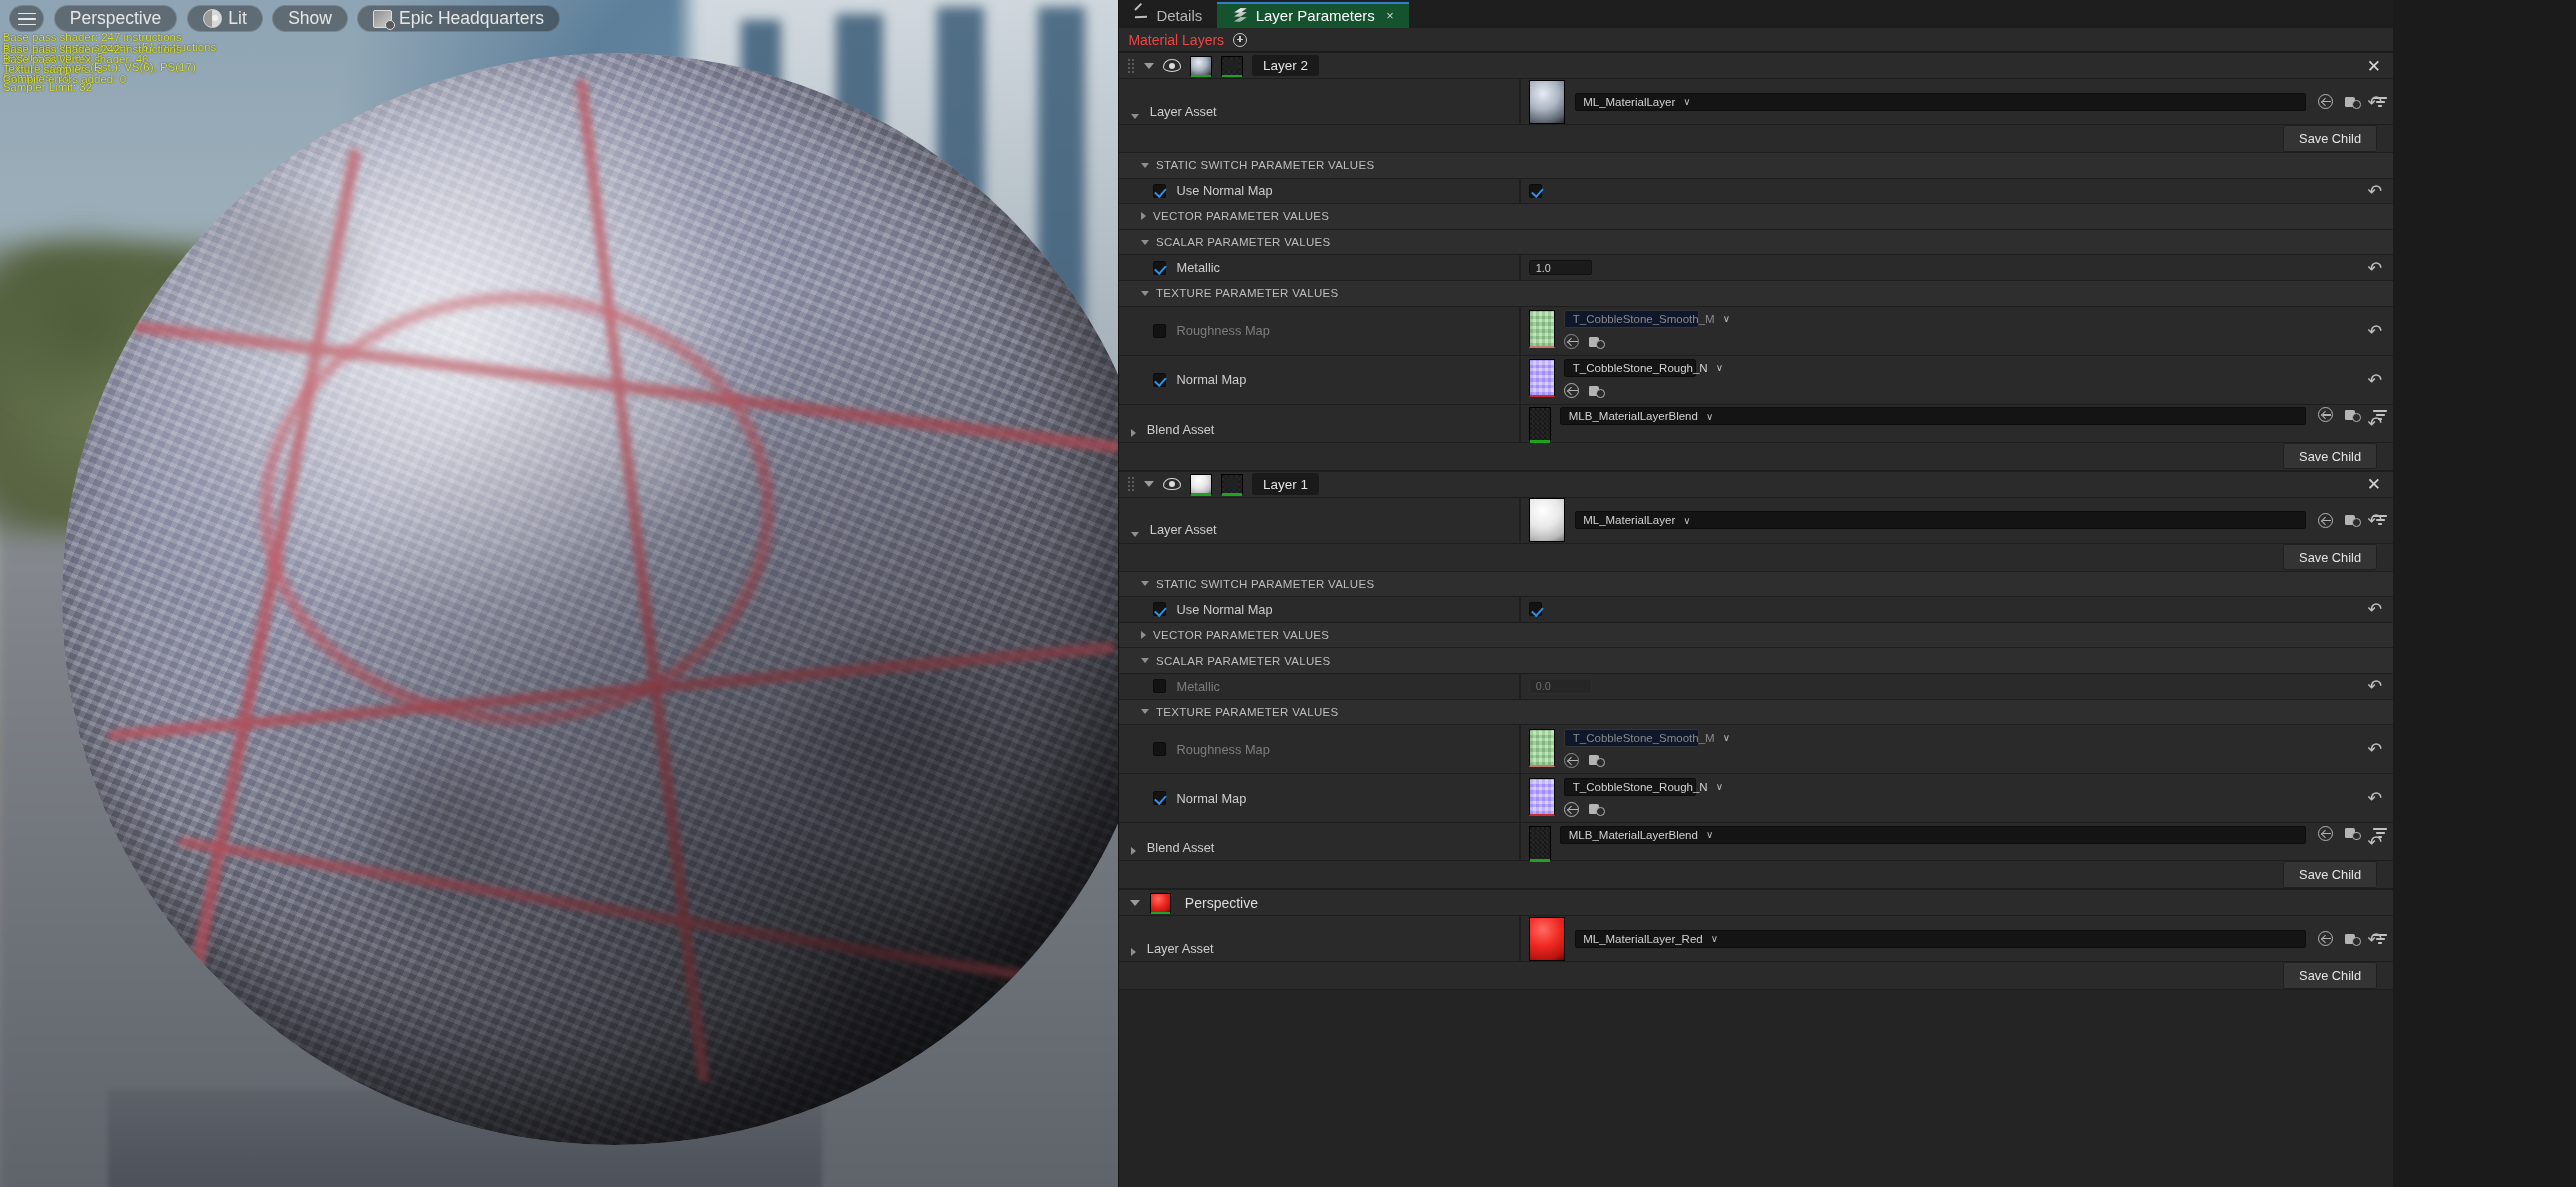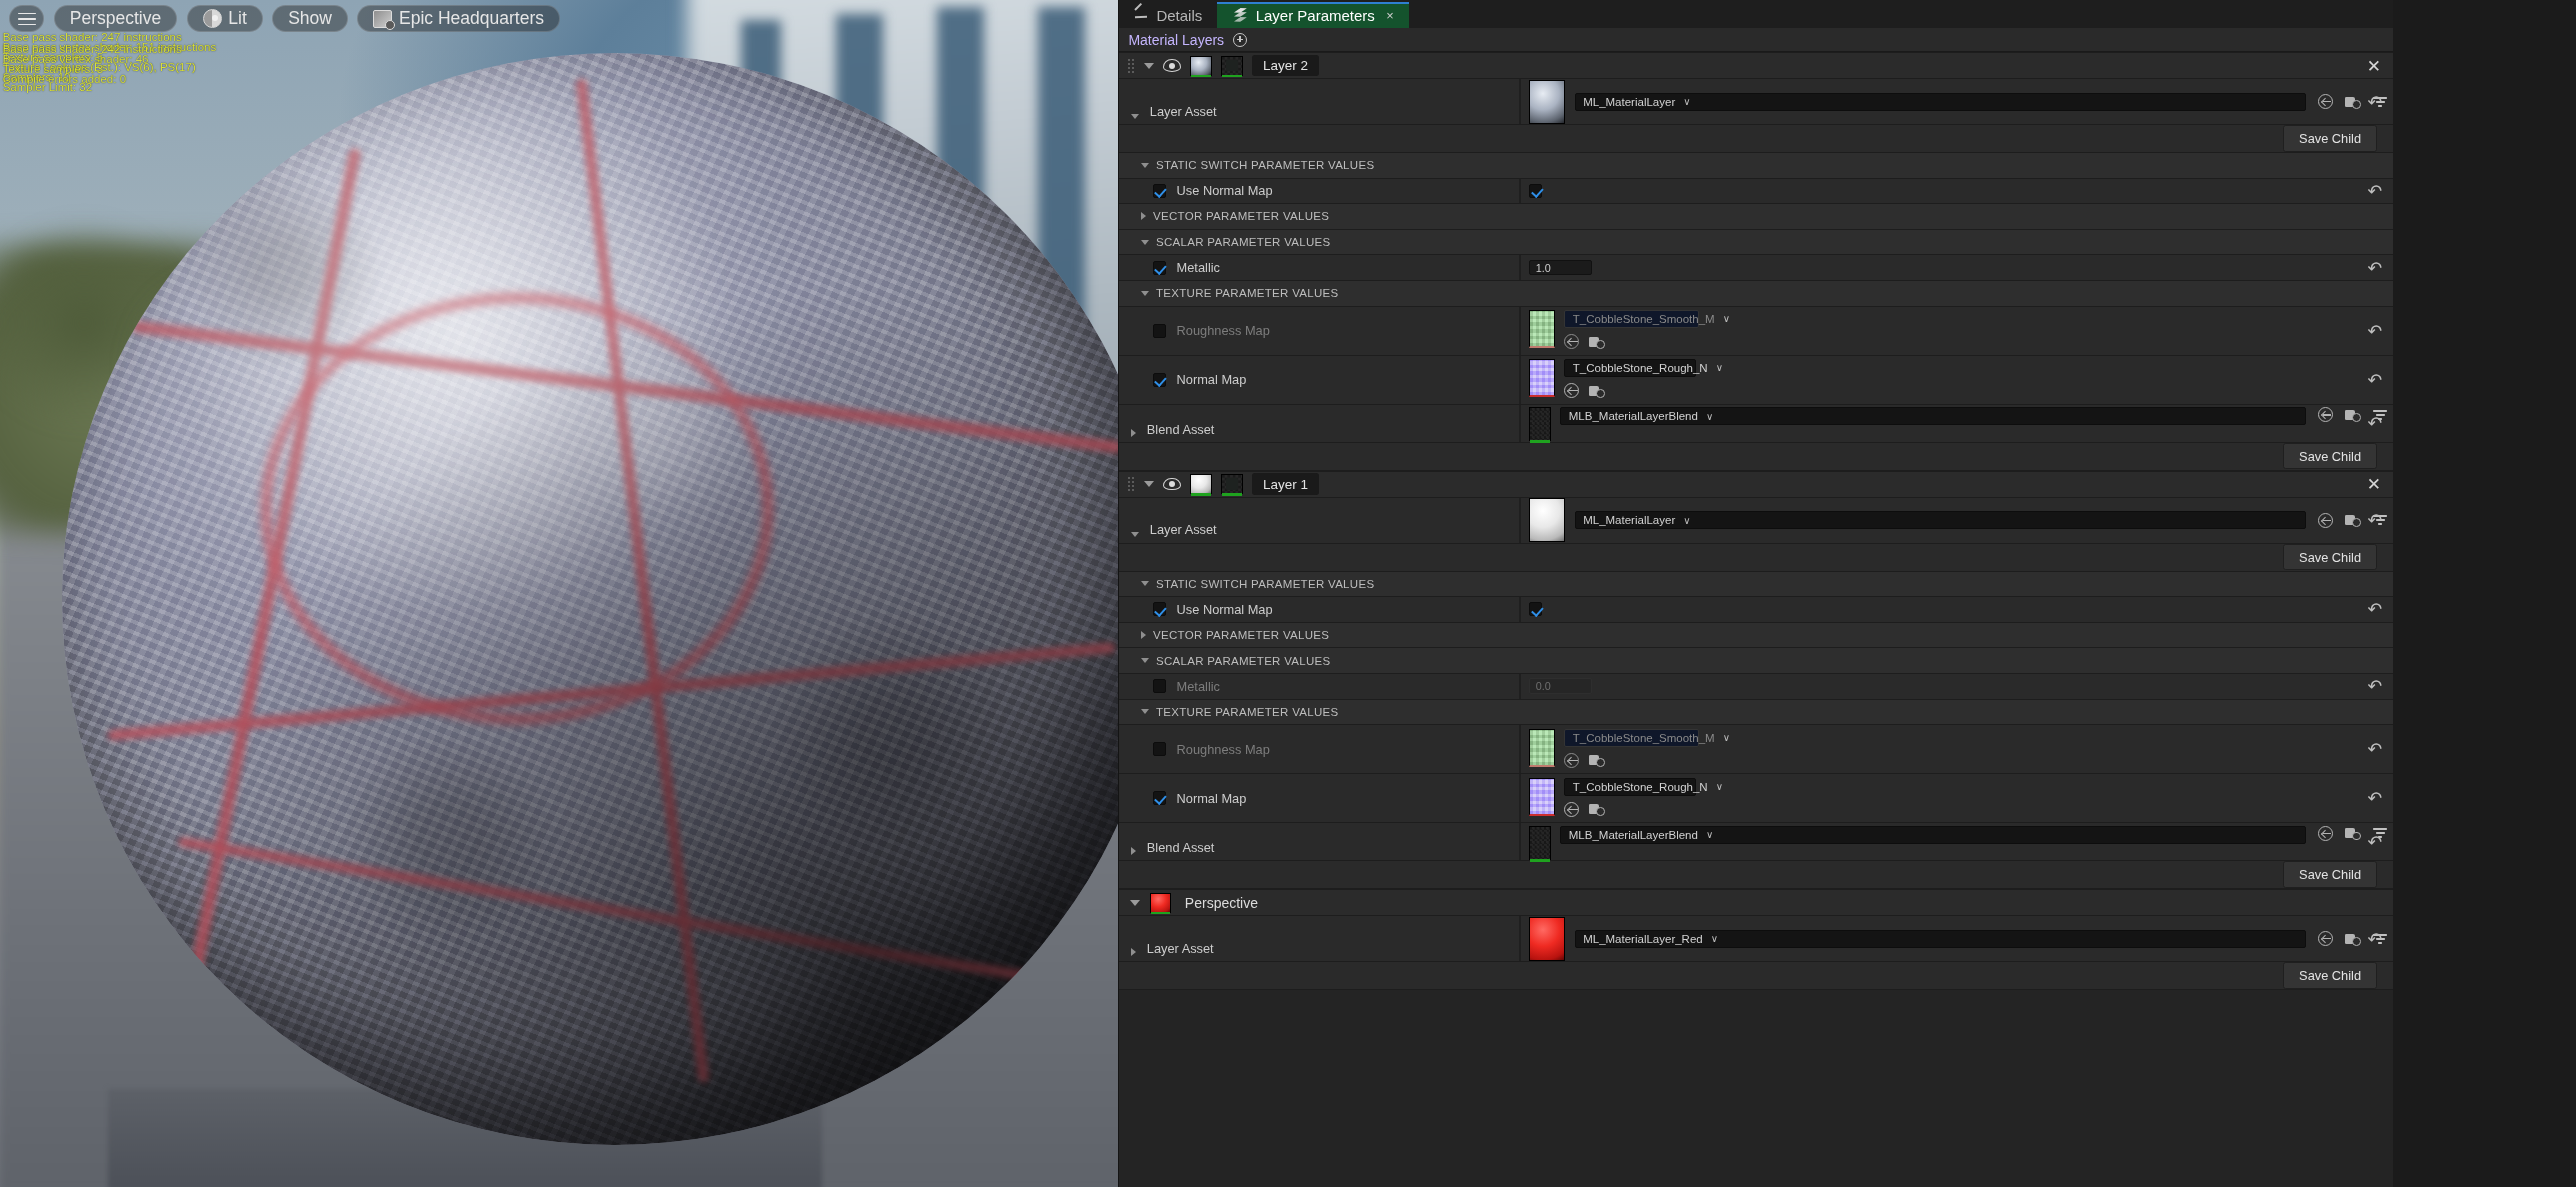--- a/index.html
+++ b/index.html
@@ -98,21 +98,21 @@
   .ico-details:after{ content:""; position:absolute; left:0.7px; top:1.3px; width:8.8px; height:2px;
       background:#bdbdbd; transform:rotate(-45deg); transform-origin:left center;}
   .ico-layers { width:16px; height:15px; position:relative; }
   .ico-layers i { position:absolute; left:1.3px; width:12.8px; height:4.7px; background:#e2e2e2;
       transform:skewY(-18deg) ; clip-path:polygon(50% 0,100% 50%,50% 100%,0 50%); }
   .ico-layers i:nth-child(1){ top:0; } .ico-layers i:nth-child(2){ top:4.7px; opacity:.85;}
   .ico-layers i:nth-child(3){ top:9.4px; opacity:.7;}
 
   .ml-header { height:24px; background:#2a2a2a; display:flex; align-items:center;
       padding-left:9.4px; gap:8.8px; flex:none; border-bottom:0.7px solid #1a1a1a;}
-  .ml-header .t { color:#c4b5fd; font-size:14px; }
+  .ml-header .t { color:#ef4444; font-size:14px; }
   .plus-ico { width:14px; height:14px; border:1.3px solid #c6c6c6; border-radius:50%; position:relative;}
   .plus-ico:before,.plus-ico:after{ content:""; position:absolute; background:#c6c6c6;}
   .plus-ico:before{ left:2.7px; top:5.4px; width:6px; height:1.3px;}
   .plus-ico:after{ left:5.4px; top:2.7px; width:1.3px; height:6px;}
 
   .scroll { flex:1; overflow:hidden; }
 
   
   .layer-row { height:27px; background:#2b2b2b; display:flex; align-items:center; gap:9.4px;
       padding-left:8.8px; border-top:0.7px solid #1d1d1d; border-bottom:0.7px solid #1d1d1d; position:relative;}

